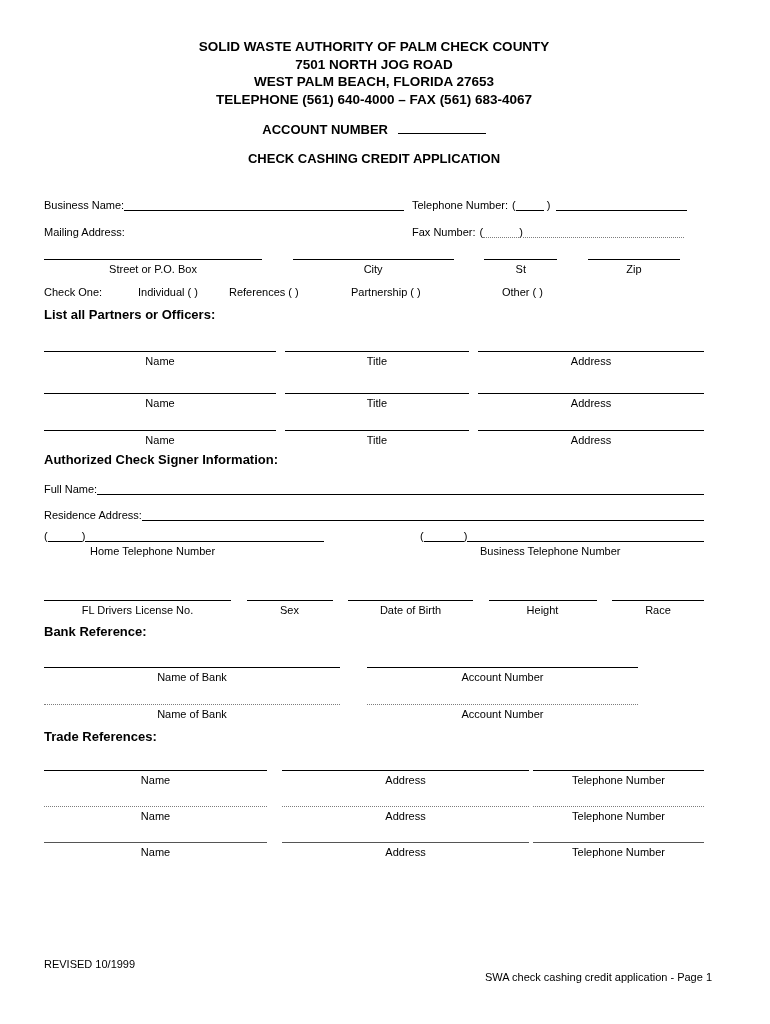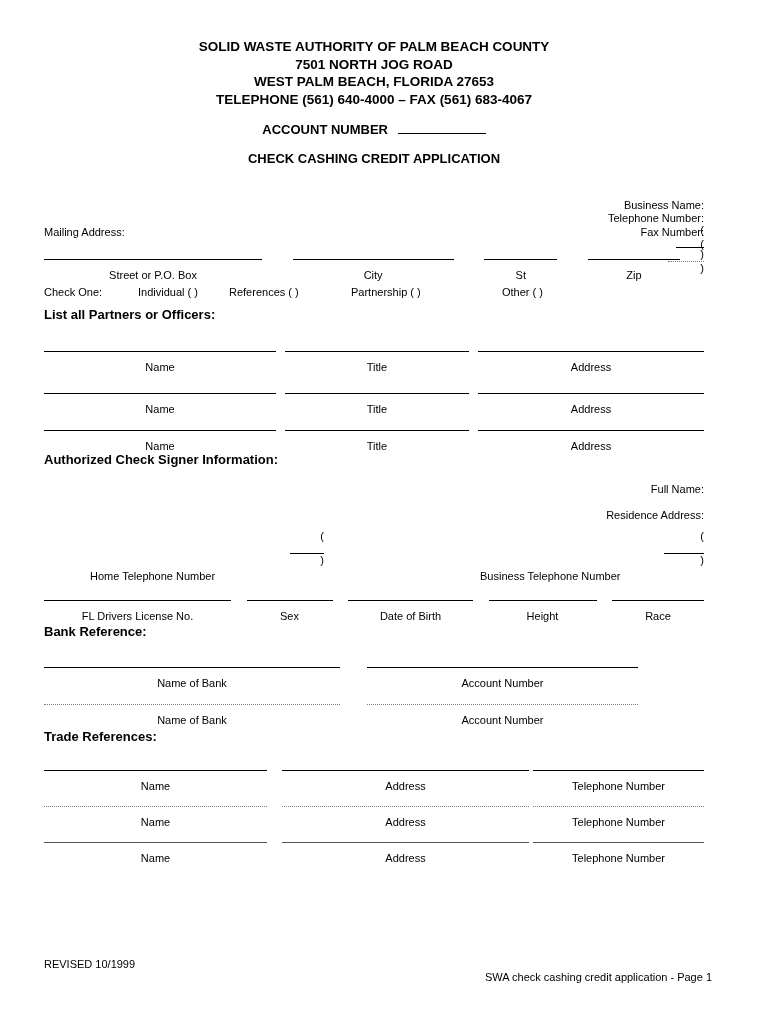--- a/index.html
+++ b/index.html
@@ -7,40 +7,40 @@
     position:relative; width:770px; height:1024px; margin:0 auto;
     background:#ffffff; color:#000;
     font-family:"Liberation Sans", sans-serif; font-size:11px;
     overflow:hidden;
   }
   .abs { position:absolute; left:44px; right:66px; }
   .bold { font-weight:bold; }
   .center { text-align:center; }
   .h13 { font-size:13px; }
   .h13-5 { font-size:13.5px; }
-  .row { display:flex; align-items:flex-end;flex-direction:column; }
+  .row { display:flex; align-items:flex-end; }
   .lbl { white-space:nowrap; }
   .fill { border-bottom:1px solid #000; height:12px; box-sizing:border-box; }
   .fill.dot { border-bottom:1px dotted #7d7d7d; }
   .cells { display:flex; justify-content:space-between; }
-  .cell { border-top:1px solid #000; text-align:center; padding-top:9px; box-sizing:border-box; }
+  .cell { border-top:1px solid #000; text-align:center; padding-top:3px; box-sizing:border-box; }
   .cell.dot { border-top:1px dotted #7d7d7d; }
   .cell.gray { border-top:1.5px solid #555; }
   .org-line { line-height:17.5px; }
   .blank { display:inline-block; vertical-align:baseline; }
   .group-col { display:flex; flex-direction:column; }
   .sub-lbl { padding-top:3px; }
 </style>
 </head>
 <body>
 
 <div class="page">
 
   <div class="abs center bold h13-5" style="top:38px">
-    <div class="org-line">SOLID WASTE AUTHORITY OF PALM BEACH COUNTY</div>
+    <div class="org-line">SOLID WASTE AUTHORITY OF PALM CHECK COUNTY</div>
     <div class="org-line">7501 NORTH JOG ROAD</div>
     <div class="org-line">WEST PALM BEACH, FLORIDA 27653</div>
     <div class="org-line">TELEPHONE (561) 640-4000 – FAX (561) 683-4067</div>
   </div>
 
   <div class="abs center bold h13" style="top:120px">
     <span>ACCOUNT NUMBER</span>
     <span class="blank" style="width:88px;border-bottom:1.5px solid #000;height:13px;margin-left:6px"></span>
   </div>
 

